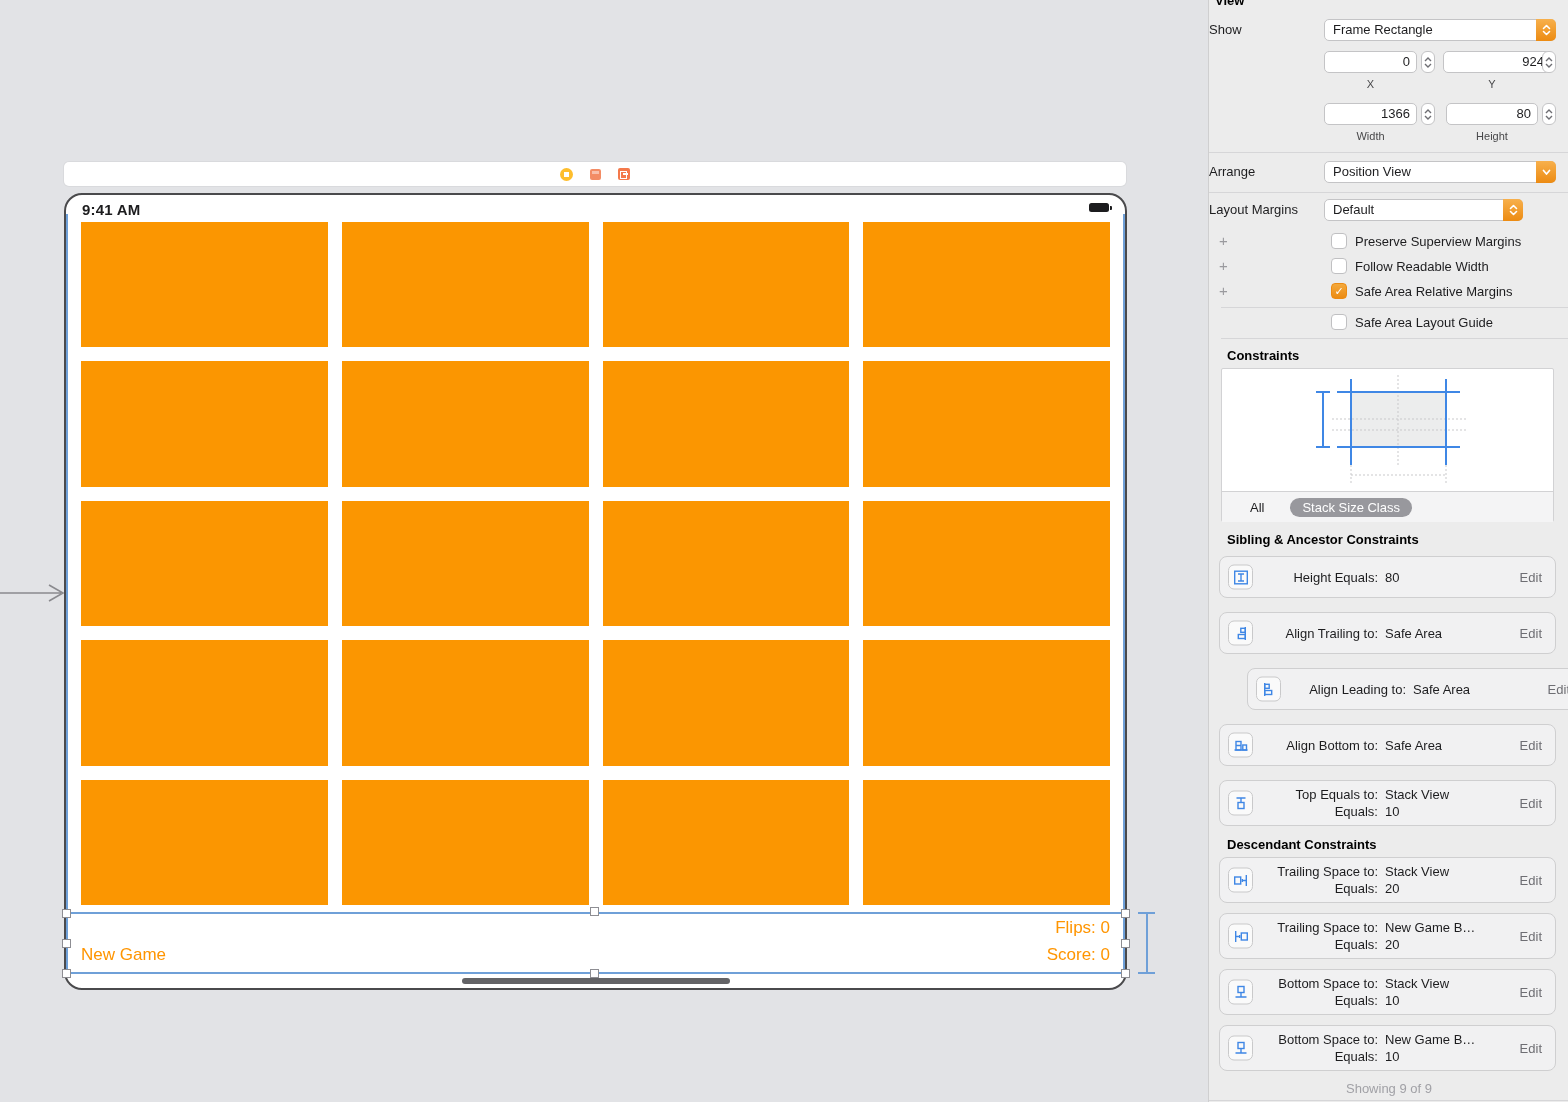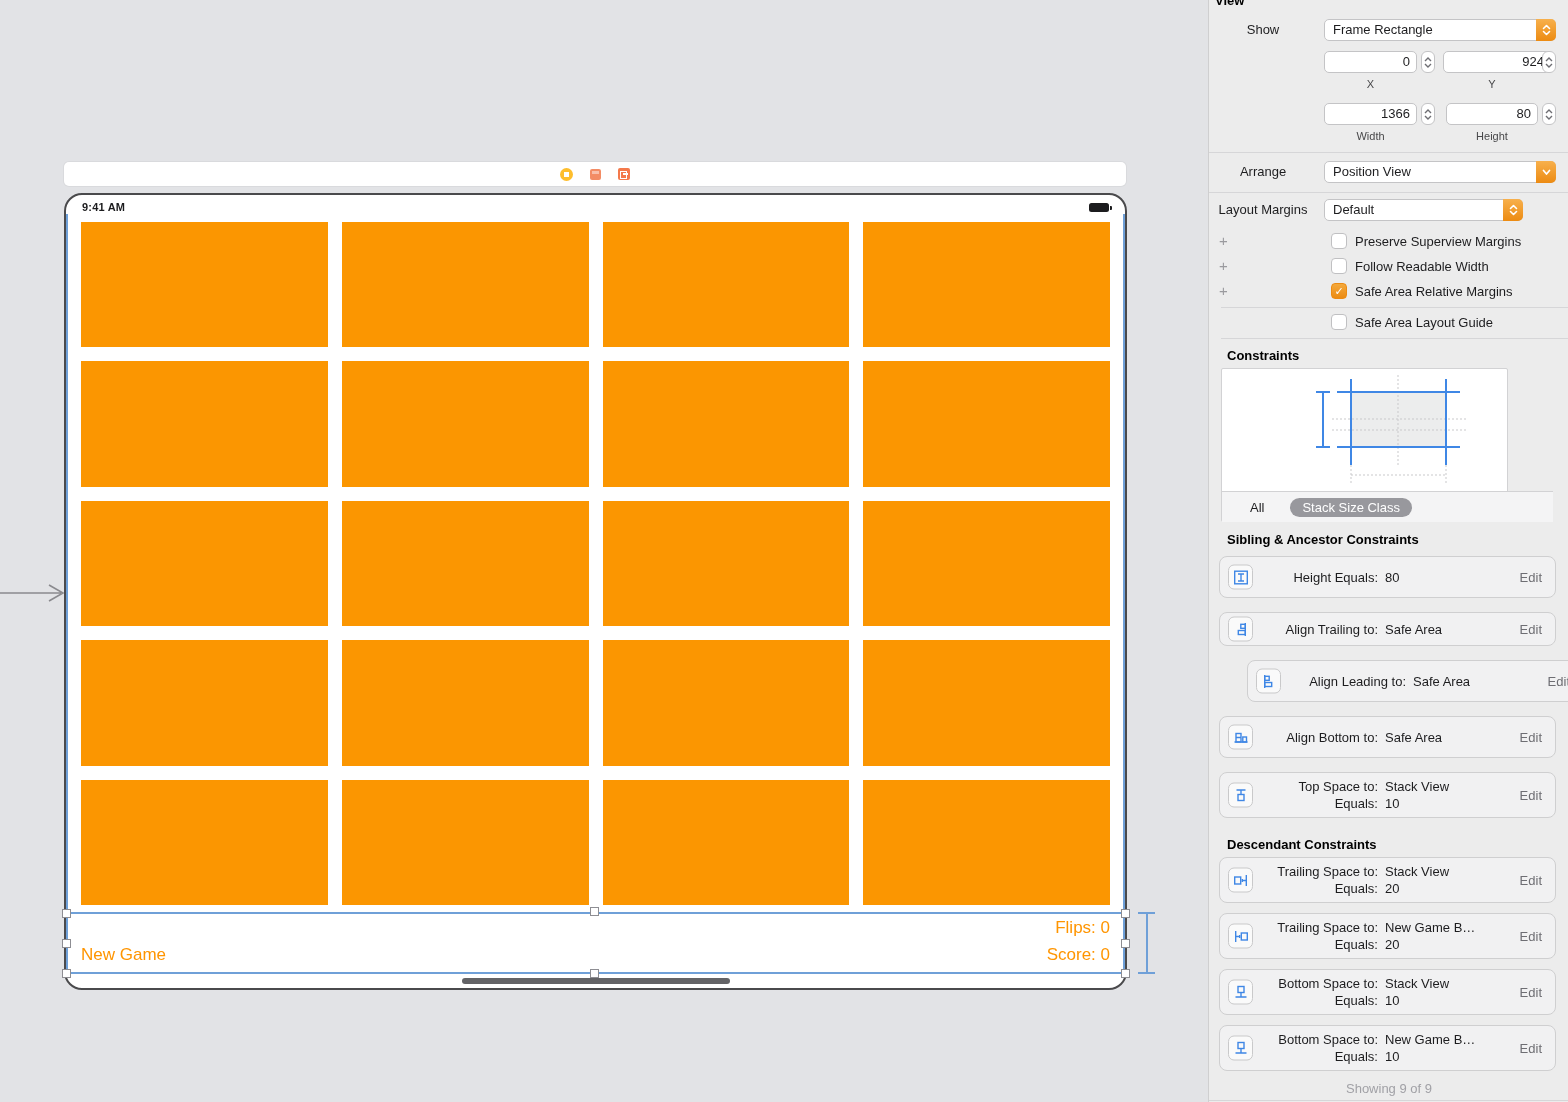--- a/index.html
+++ b/index.html
@@ -29,21 +29,21 @@
   .tb-vc{width:13px;height:13px;border-radius:50%;background:#FEBE2D;position:relative}
   .tb-vc::after{content:"";position:absolute;left:4px;top:4px;width:5px;height:5px;background:#fff}
   .tb-fr{width:11px;height:11px;border-radius:2px;background:#F2794B;position:relative;opacity:.85}
   .tb-fr::after{content:"";position:absolute;left:2px;top:2px;width:7px;height:3px;background:rgba(255,255,255,.45)}
   .tb-exit{width:12px;height:12px;border-radius:2px;background:#F4794B;position:relative}
   .tb-exit::before{content:"";position:absolute;left:2px;top:3px;width:5px;height:6px;border:1px solid #fff}
   .tb-exit::after{content:"";position:absolute;left:5px;top:5px;width:5px;height:2px;background:#fff}
 
   #device{position:absolute;left:64px;top:193px;width:1063px;height:797px;background:#fff;
     border:2px solid #4a4a4c;border-radius:18px}
-  #status-time{position:absolute;left:16px;top:6px;font-size:11px;font-weight:bold;color:#1c1c1e;letter-spacing:.2px}
+  #status-time{position:absolute;left:16px;top:6px;font-size:15px;font-weight:bold;color:#1c1c1e;letter-spacing:.2px}
   #battery{position:absolute;right:16px;top:8px;width:20px;height:9px;background:#1c1c1e;border-radius:2.5px}
   #battery::after{content:"";position:absolute;right:-3px;top:2.5px;width:2px;height:4px;background:#1c1c1e;border-radius:0 1px 1px 0}
 
   #card-grid{position:absolute;left:15px;top:27px;width:1029px;height:683px;
     display:grid;grid-template-columns:repeat(4,1fr);grid-template-rows:repeat(5,1fr);gap:14px}
   .card{background:var(--card)}
 
   .bar-label{position:absolute;font-size:17px;color:var(--ctext)}
   #flips-label{right:15px;top:723px}
   #score-label{right:15px;top:750px}
@@ -54,21 +54,21 @@
   .handle{position:absolute;width:9px;height:9px;background:#fff;border:1px solid #8e8e93}
 
   
   #height-ibeam .guide{background:var(--sel)}
 
   
   #inspector{position:absolute;left:1208px;top:0;width:360px;height:1102px;background:var(--panel-bg);
     border-left:1px solid #cfcfd0;overflow:hidden}
   .abs{position:absolute}
   .hdr{font-weight:bold;color:#000}
-  .rlabel{position:absolute;width:108px;text-align:center;line-height:22px}
+  .rlabel{position:absolute;width:108px;text-align:left;line-height:22px}
   .sep{position:absolute;height:1px;background:var(--hair)}
 
   .dropdown{position:absolute;height:22px;background:#fff;border:1px solid var(--field-border);border-radius:5px;
     display:flex;align-items:center}
   .dropdown .dd-text{flex:1;padding-left:8px;line-height:20px;white-space:nowrap;overflow:hidden}
   .dd-btn{width:20px;height:22px;margin:-1px -1px -1px 0;border-radius:0 5px 5px 0;
     background:linear-gradient(#F7B04C,var(--accent-dark));display:flex;align-items:center;justify-content:center}
 
   .field{position:absolute;height:22px;background:#fff;border:1px solid var(--field-border);border-radius:5px;
     text-align:right;padding:0 6px;line-height:20px}
@@ -76,21 +76,21 @@
     display:flex;flex-direction:column;align-items:center;justify-content:center;gap:1px}
   .axis-label{position:absolute;font-size:11px;color:#48484a;text-align:center}
 
   .chk-row{position:absolute;left:0;width:360px;height:17px}
   .plus-btn{position:absolute;left:10px;top:0;color:#9a9a9e;font-size:15px;line-height:16px}
   .checkbox{position:absolute;left:122px;top:0;width:16px;height:16px;border-radius:4px;background:#fff;border:1px solid #c0c0c2}
   .checkbox.checked{background:linear-gradient(#F4A93C,var(--accent-dark));border-color:var(--accent-dark);
     color:#fff;font-size:11px;font-weight:bold;text-align:center;line-height:15px}
   .chk-label{position:absolute;left:146px;top:1px;line-height:16px}
 
-  #constraints-box{position:absolute;left:12px;top:368px;width:287px;height:154px;border:1px solid #d2d2d4;border-radius:2px;background:#fff}
+  #constraints-box{position:absolute;left:12px;top:368px;width:333px;height:154px;border:1px solid #d2d2d4;border-radius:2px;background:#fff}
   #size-class-bar{position:absolute;left:0;top:122px;width:331px;height:31px;background:#f4f4f5;border-top:1px solid #d2d2d4;
     display:flex;align-items:center}
   .seg-opt{margin-left:28px}
   .seg-opt.selected{margin-left:26px;background:#98989D;color:#fff;border-radius:10px;padding:2px 12px}
 
   .c-row{position:relative;width:337px;background:#f1f1f2;border:1px solid #cfcfd0;border-radius:8px;margin-bottom:14px;
     display:flex;align-items:center}
   .c-icon{position:absolute;left:8px;top:50%;transform:translateY(-50%);width:25px;height:25px;border-radius:6px;
     background:#fafafa;border:1px solid #c9c9ca;display:flex;align-items:center;justify-content:center}
   .c-text{position:absolute;left:40px;right:52px;top:50%;transform:translateY(-50%);
@@ -312,21 +312,21 @@
               <rect x="1.7" y="1.7" width="12.6" height="12.6"></rect>
               <path d="M8 4.5v7 M5 4.5h6 M5 11.5h6"></path>
             </svg>
           </span>
           <div class="c-text">
             <span class="l">Height Equals:</span>
             <span class="v">80</span>
           </div>
           <span class="c-edit">Edit</span>
         </div>
-        <div class="c-row" style="height: 34px; padding-left: 48px;">
+        <div class="c-row" style="height: 42px; padding-left: 48px;">
           <span class="c-icon">
             <svg width="16" height="16" viewBox="0 0 16 16" fill="none" stroke="#3F87E5" stroke-width="1.4">
               <path d="M12.3 1.5v13"></path>
               <rect x="7.8" y="2.8" width="4.5" height="4"></rect>
               <rect x="5.3" y="9" width="7" height="4"></rect>
             </svg>
           </span>
           <div class="c-text">
             <span class="l">Align Trailing to:</span>
             <span class="v">Safe Area</span>
@@ -363,21 +363,21 @@
           <span class="c-edit">Edit</span>
         </div>
         <div class="c-row" style="height: 46px;">
           <span class="c-icon">
             <svg width="16" height="16" viewBox="0 0 16 16" fill="none" stroke="#3F87E5" stroke-width="1.4">
               <path d="M3.5 2.5h9 M8 2.5v4.5"></path>
               <rect x="5" y="7" width="6" height="6"></rect>
             </svg>
           </span>
           <div class="c-text">
-            <span class="l">Top Space to:</span>
+            <span class="l">Top Equals to:</span>
             <span class="v">Stack View</span>
             <span class="l">Equals:</span>
             <span class="v">10</span>
           </div>
           <span class="c-edit">Edit</span>
         </div>
       </div>
 
     <span class="abs hdr" style="left:18px;top:837px">Descendant Constraints</span>
     <div class="rows" id="descendant-list" style="top:857px">

